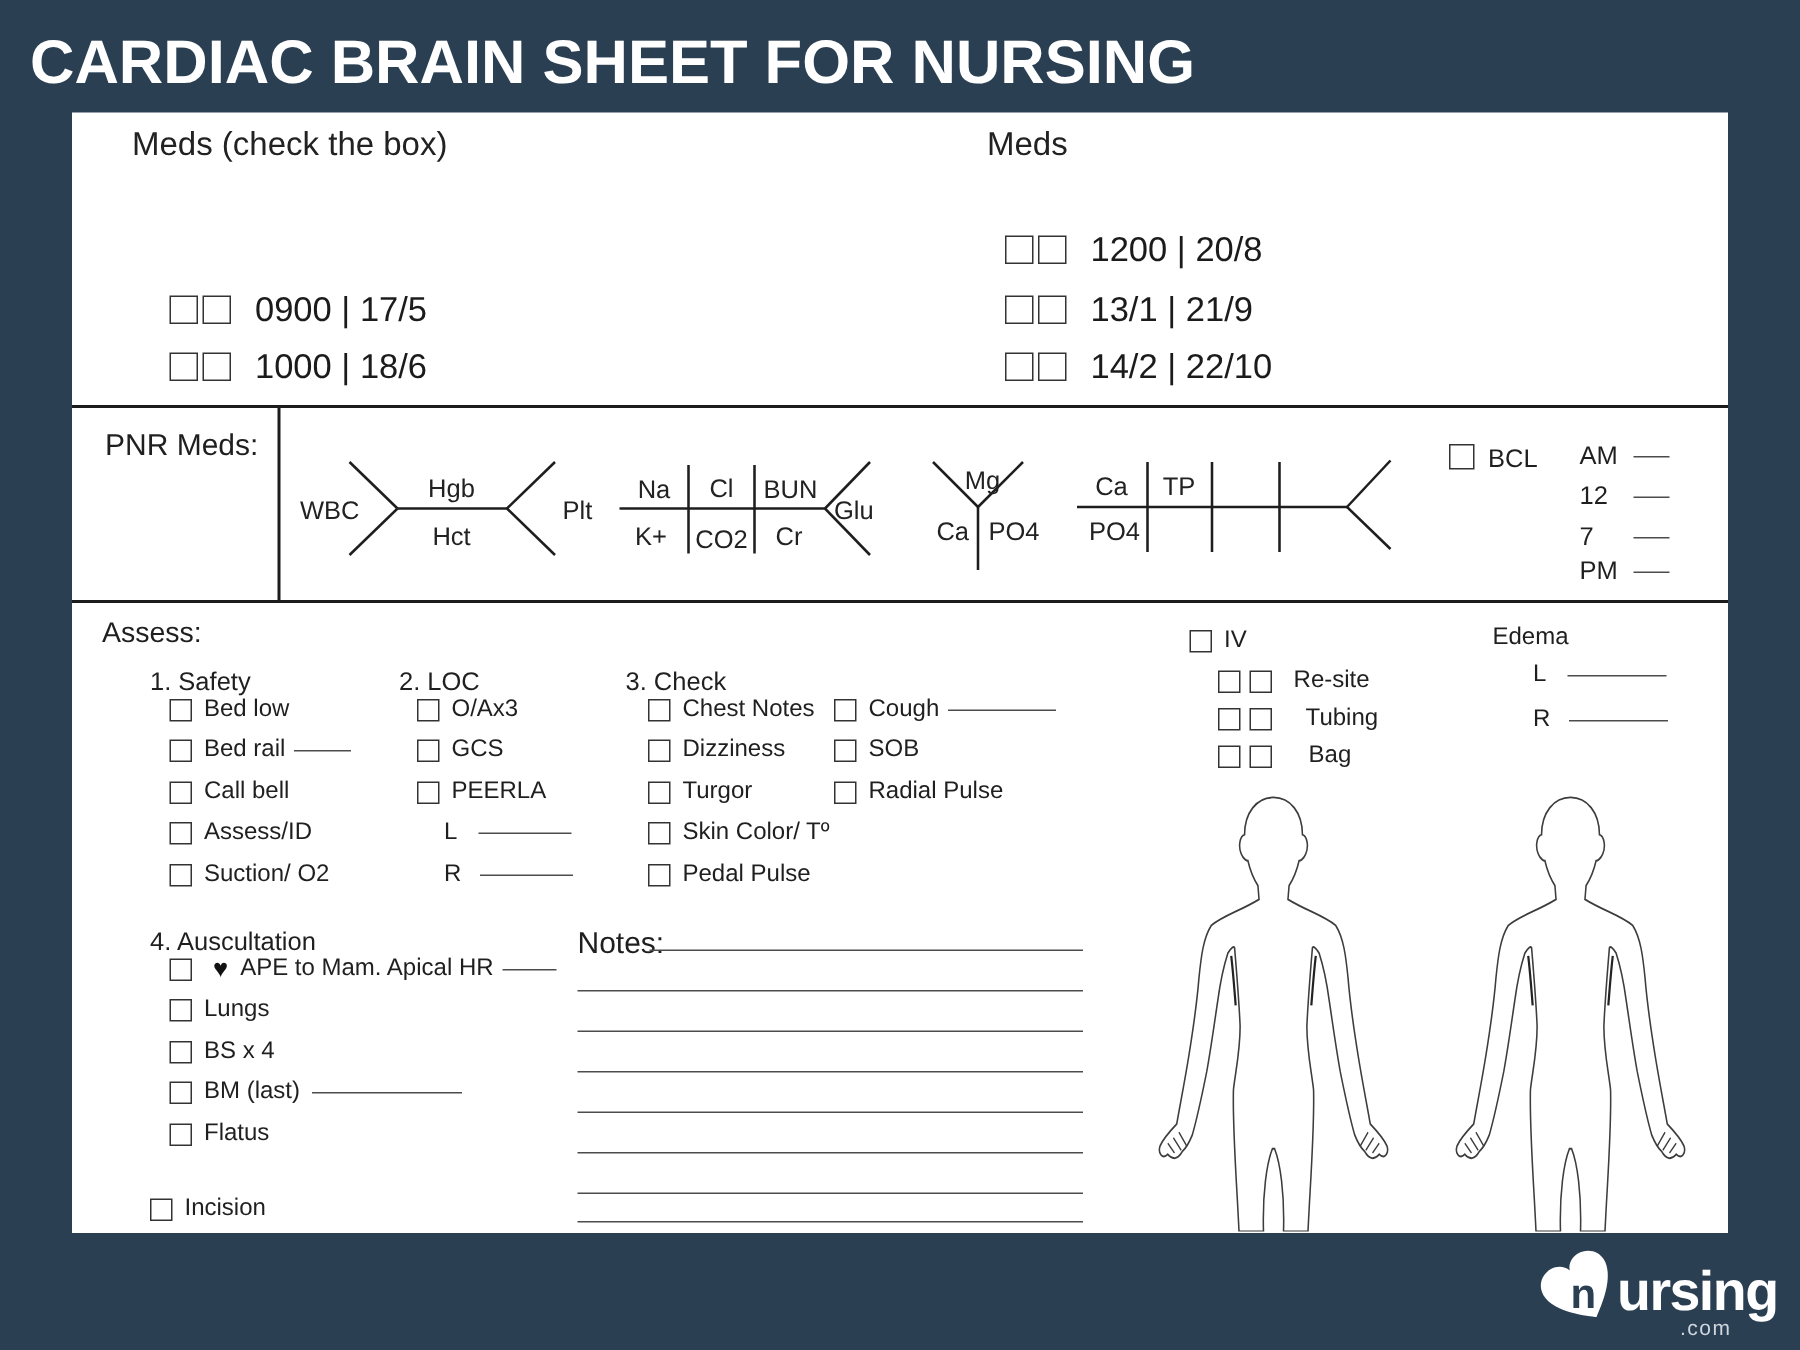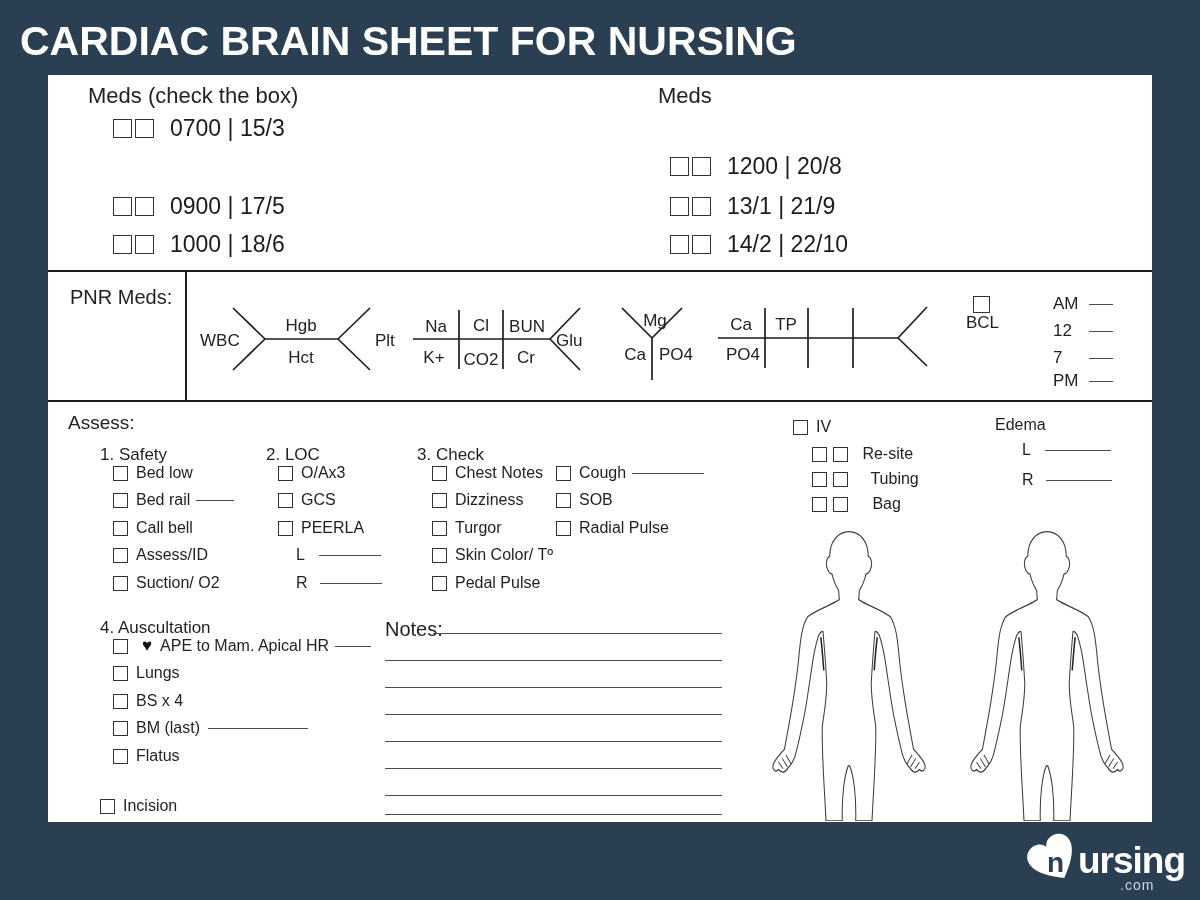--- a/index.html
+++ b/index.html
@@ -26,21 +26,21 @@
   .cb{
     display:inline-block;width:13px;height:13px;border:1.6px solid #333;background:#fff;
     box-sizing:content-box;flex:0 0 auto;
   }
   .cb.lg{width:17px;height:17px;}
   .med-row .cb.lg + .cb.lg{margin-left:3px;}
   .med-time{font-size:23px;margin-left:16px;white-space:nowrap;color:#1b1b1b;}
   .pnr-label{font-size:20px;white-space:nowrap;}
   .fish line, .fish path{stroke:#1e1e1e;stroke-width:1.7;fill:none;}
   .fish text{font-size:17px;fill:#222;font-family:"Liberation Sans",sans-serif;}
-  .bcl-row{display:flex;align-items:flex-end;font-size:17px;flex-direction:column;}
+  .bcl-row{display:flex;align-items:flex-start;font-size:17px;}
   .bcl-row .cb{margin-right:9px;}
   .time-row{display:flex;align-items:center;font-size:17px;}
   .time-row .tlabel{display:inline-block;width:36px;}
   .line{display:inline-block;height:1px;border-bottom:1.6px solid #4c4c4c;vertical-align:baseline;}
   .assess-header{font-size:19px;}
   .group-title{font-size:17px;white-space:nowrap;}
   .item-row{display:flex;align-items:center;font-size:16px;white-space:nowrap;}
   .item-row .cb{margin-right:8px;}
   .pair{display:flex;}
   .pair .cb + .cb{margin-left:-1.6px;}
@@ -81,25 +81,20 @@
   <svg width="56" height="52" viewBox="0 0 40 36">
     <path fill="#2b3f53" d="M20,34 C17,31.5 2,21.5 2,10.5 C2,5 6.5,1 12,1 C15.6,1 18.9,3.1 20,6.4 C21.1,3.1 24.4,1 28,1 C33.5,1 38,5 38,10.5 C38,21.5 23,31.5 20,34 Z"></path>
   </svg>
   <span class="n">n</span>
 </div>
 
 <div class="sheet">
 
   <div class="abs meds-header" style="left:40px;top:8px">Meds (check the box)</div>
 
-  <div class="abs med-row" style="left:65px;top:40px">
-    <span class="cb lg"></span>
-      <span class="cb lg"></span>
-    <span class="med-time">0700 | 15/3</span>
-  </div>
   <div class="abs med-row" style="left:65px;top:118px">
     <span class="cb lg"></span>
       <span class="cb lg"></span>
     <span class="med-time">0900 | 17/5</span>
   </div>
   <div class="abs med-row" style="left:65px;top:156px">
     <span class="cb lg"></span>
       <span class="cb lg"></span>
     <span class="med-time">1000 | 18/6</span>
   </div>

